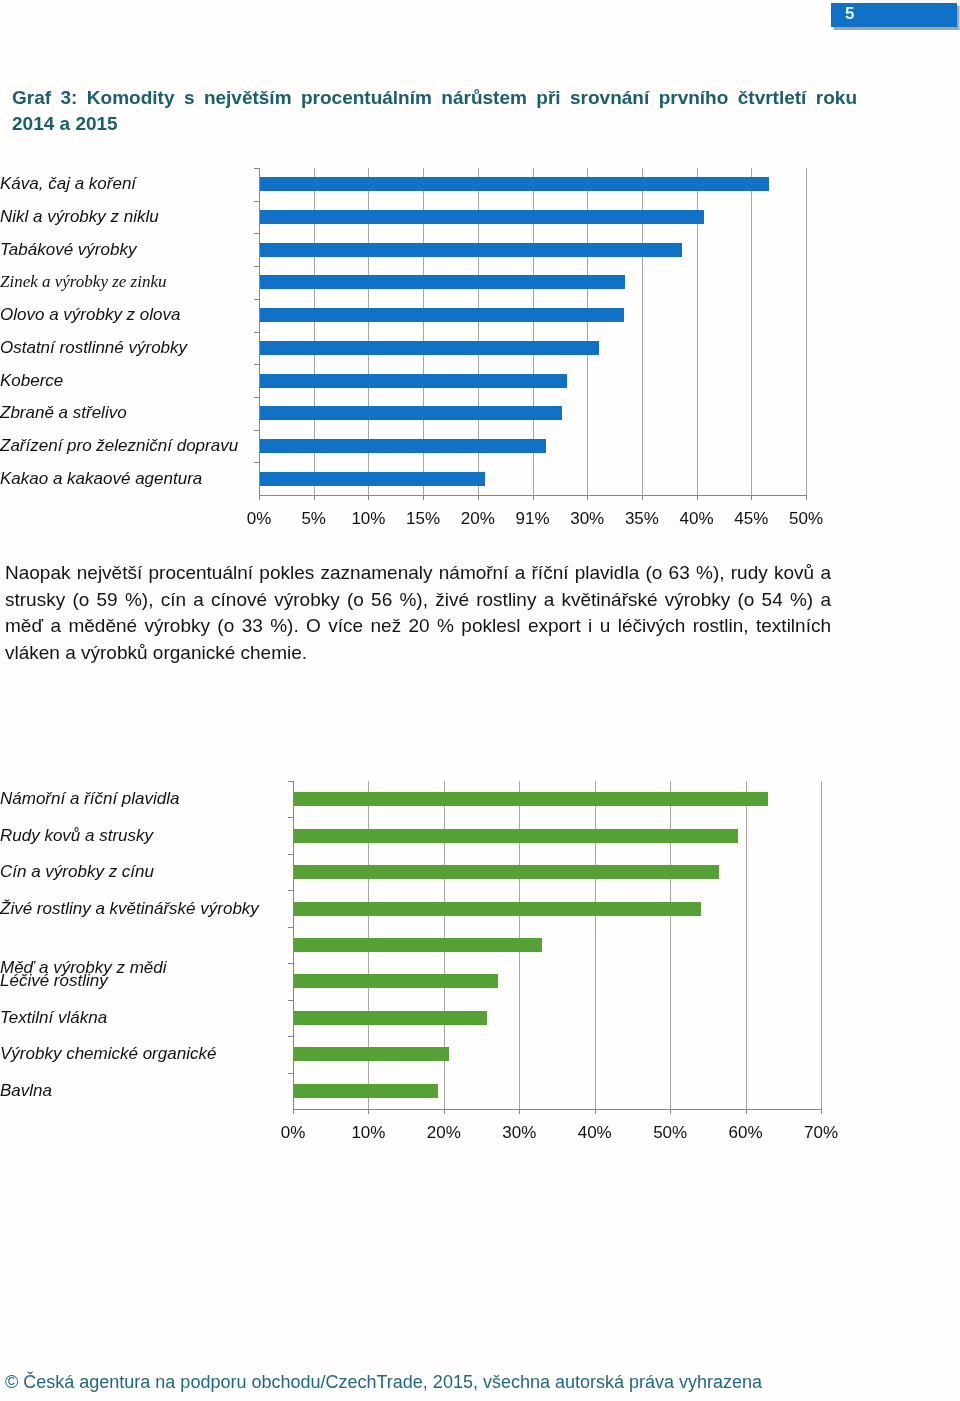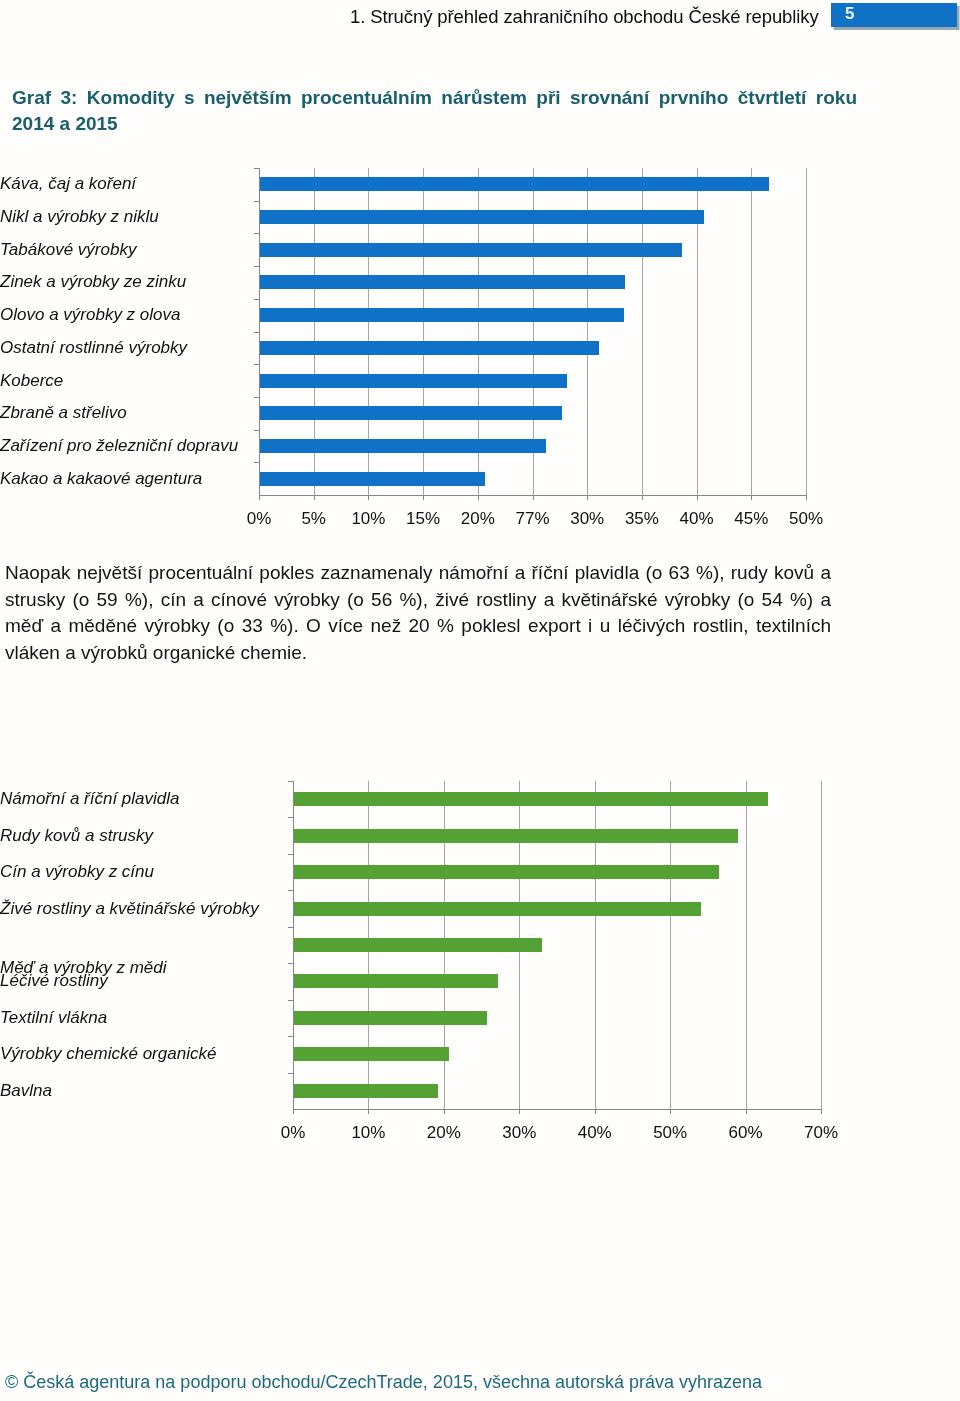--- a/index.html
+++ b/index.html
@@ -54,21 +54,20 @@
     position:absolute;left:5px;top:1372px;
     color:#1d6a80;font-size:18px;white-space:nowrap;
   }
 </style>
 </head>
 <body>
 
 <div class="page">
 
   <div class="hdr">
-    <div class="hdr-title">1. Stručný přehled zahraničního obchodu České republiky</div>
     <div class="pagebadge">
       <span class="num">5</span>
     </div>
   </div>
 
   <div class="graf-head" id="head3" style="left:12px;top:85px;">Graf 3: Komodity s největším procentuálním nárůstem při srovnání prvního čtvrtletí roku 2014 a 2015</div>
 
   <div id="chart3">
       <div class="tickx" style="left: 259px; top: 495px;"></div>
       <div class="xlabel" style="left: 219px; width: 80px; top: 509px;">0%</div>
@@ -79,21 +78,21 @@
       <div class="tickx" style="left: 368.4px; top: 495px;"></div>
       <div class="xlabel" style="left: 328.4px; width: 80px; top: 509px;">10%</div>
       <div class="grid" style="left: 423.1px; top: 168px; height: 327px;"></div>
       <div class="tickx" style="left: 423.1px; top: 495px;"></div>
       <div class="xlabel" style="left: 383.1px; width: 80px; top: 509px;">15%</div>
       <div class="grid" style="left: 477.8px; top: 168px; height: 327px;"></div>
       <div class="tickx" style="left: 477.8px; top: 495px;"></div>
       <div class="xlabel" style="left: 437.8px; width: 80px; top: 509px;">20%</div>
       <div class="grid" style="left: 532.5px; top: 168px; height: 327px;"></div>
       <div class="tickx" style="left: 532.5px; top: 495px;"></div>
-      <div class="xlabel" style="left: 492.5px; width: 80px; top: 509px;">77%</div>
+      <div class="xlabel" style="left: 492.5px; width: 80px; top: 509px;">91%</div>
       <div class="grid" style="left: 587.2px; top: 168px; height: 327px;"></div>
       <div class="tickx" style="left: 587.2px; top: 495px;"></div>
       <div class="xlabel" style="left: 547.2px; width: 80px; top: 509px;">30%</div>
       <div class="grid" style="left: 641.9px; top: 168px; height: 327px;"></div>
       <div class="tickx" style="left: 641.9px; top: 495px;"></div>
       <div class="xlabel" style="left: 601.9px; width: 80px; top: 509px;">35%</div>
       <div class="grid" style="left: 696.6px; top: 168px; height: 327px;"></div>
       <div class="tickx" style="left: 696.6px; top: 495px;"></div>
       <div class="xlabel" style="left: 656.6px; width: 80px; top: 509px;">40%</div>
       <div class="grid" style="left: 751.3px; top: 168px; height: 327px;"></div>
@@ -107,21 +106,21 @@
       <div class="bar" style="left: 260px; top: 177.35px; width: 508.71px; height: 14px; background: rgb(16, 114, 198);"></div>
       <div class="catlabel" style="left: 0px; width: 243px; top: 174.35px;">Káva, čaj a koření</div>
       <div class="tick" style="left: 254px; top: 200.7px;"></div>
       <div class="bar" style="left: 260px; top: 210.05px; width: 444.164px; height: 14px; background: rgb(16, 114, 198);"></div>
       <div class="catlabel" style="left: 0px; width: 243px; top: 207.05px;">Nikl a výrobky z niklu</div>
       <div class="tick" style="left: 254px; top: 233.4px;"></div>
       <div class="bar" style="left: 260px; top: 242.75px; width: 422.284px; height: 14px; background: rgb(16, 114, 198);"></div>
       <div class="catlabel" style="left: 0px; width: 243px; top: 239.75px;">Tabákové výrobky</div>
       <div class="tick" style="left: 254px; top: 266.1px;"></div>
       <div class="bar" style="left: 260px; top: 275.45px; width: 365.396px; height: 14px; background: rgb(16, 114, 198);"></div>
-      <div class="catlabel" style="left: 0px; width: 243px; top: 272.45px;">Zinek a výrobky ze zinku</div>
+      <div class="catlabel" style="left: 0px; width: 243px; top: 272.45px; font-family: Liberation Serif, serif;">Zinek a výrobky ze zinku</div>
       <div class="tick" style="left: 254px; top: 298.8px;"></div>
       <div class="bar" style="left: 260px; top: 308.15px; width: 364.302px; height: 14px; background: rgb(16, 114, 198);"></div>
       <div class="catlabel" style="left: 0px; width: 243px; top: 305.15px;">Olovo a výrobky z olova</div>
       <div class="tick" style="left: 254px; top: 331.5px;"></div>
       <div class="bar" style="left: 260px; top: 340.85px; width: 339.14px; height: 14px; background: rgb(16, 114, 198);"></div>
       <div class="catlabel" style="left: 0px; width: 243px; top: 337.85px;">Ostatní rostlinné výrobky</div>
       <div class="tick" style="left: 254px; top: 364.2px;"></div>
       <div class="bar" style="left: 260px; top: 373.55px; width: 307.414px; height: 14px; background: rgb(16, 114, 198);"></div>
       <div class="catlabel" style="left: 0px; width: 243px; top: 370.55px;">Koberce</div>
       <div class="tick" style="left: 254px; top: 396.9px;"></div>

